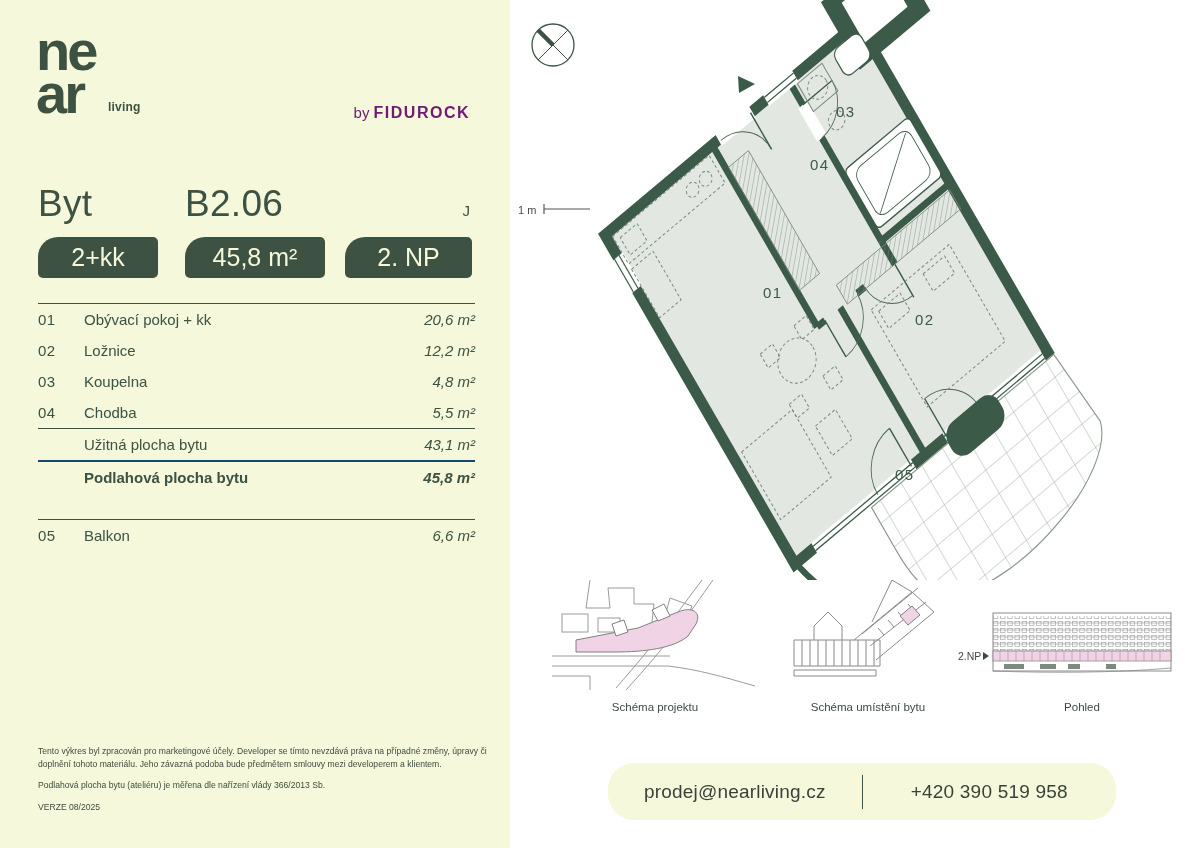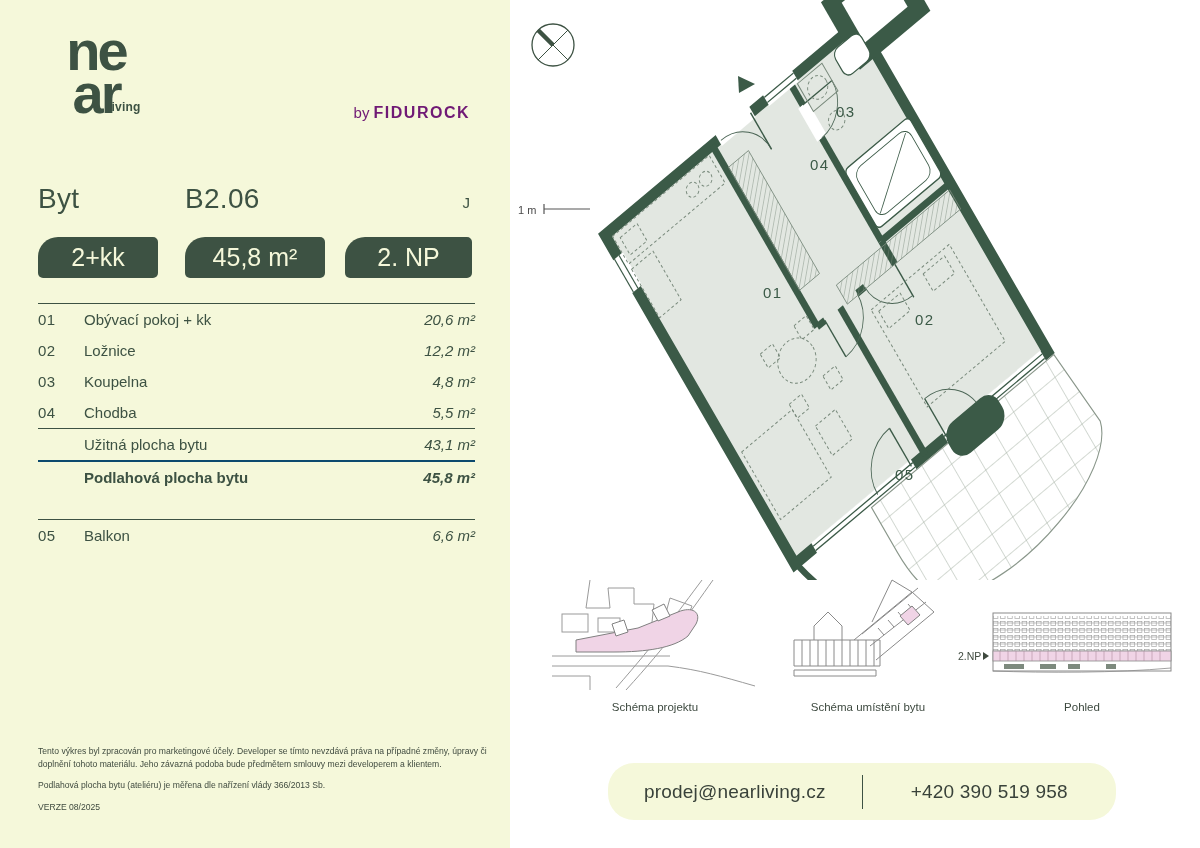--- a/index.html
+++ b/index.html
@@ -3,30 +3,30 @@
 <meta charset="utf-8">
 <style>
   * { margin:0; padding:0; box-sizing:border-box; }
   html,body { background:#fff; }
   body { font-family:"Liberation Sans", sans-serif; }
   .canvas { position:relative; width:1200px; height:848px; background:#ffffff; overflow:hidden; }
 
   
   .left-panel { position:absolute; left:0; top:0; width:510px; height:848px; background:#f5f8da; }
 
-  .logo { position:absolute; left:36px; top:30px; width:120px; color:#3d5243;text-align:center; }
+  .logo { position:absolute; left:36px; top:30px; width:120px; color:#3d5243; }
   .logo-line { font-size:56px; font-weight:800; line-height:0.76; letter-spacing:-3px; }
   .logo-living { position:absolute; left:72px; bottom:1px; font-size:12px; font-weight:600; letter-spacing:0.2px; }
 
   .byline { position:absolute; right:40px; top:104px; font-size:15px; color:#701a75; }
   .byline b { font-size:16px; font-weight:800; letter-spacing:1.5px; }
 
   .header-row { position:absolute; left:38px; top:183px; width:432px; display:grid;
                 grid-template-columns:147px 1fr auto; align-items:baseline; color:#3d5243; }
-  .header-type, .header-unit { font-size:28px; font-weight:500; letter-spacing:0.3px; }
+  .header-type, .header-unit { font-size:37px; font-weight:500; letter-spacing:0.3px; }
   .header-building { font-size:15px; justify-self:end; }
 
   .badges { position:absolute; left:38px; top:237px; display:flex; }
   .badge { background:#3d5243; color:#f5f8da; height:41px; display:flex; align-items:center;
            justify-content:center; font-size:25px; border-radius:20px 5px 5px 5px; }
   .badge-1 { width:120px; margin-right:27px; }
   .badge-2 { width:140px; margin-right:20px; }
   .badge-3 { width:127px; }
 
   .area-table { position:absolute; left:38px; top:303px; width:437px; color:#3d5243; font-size:15px; }

